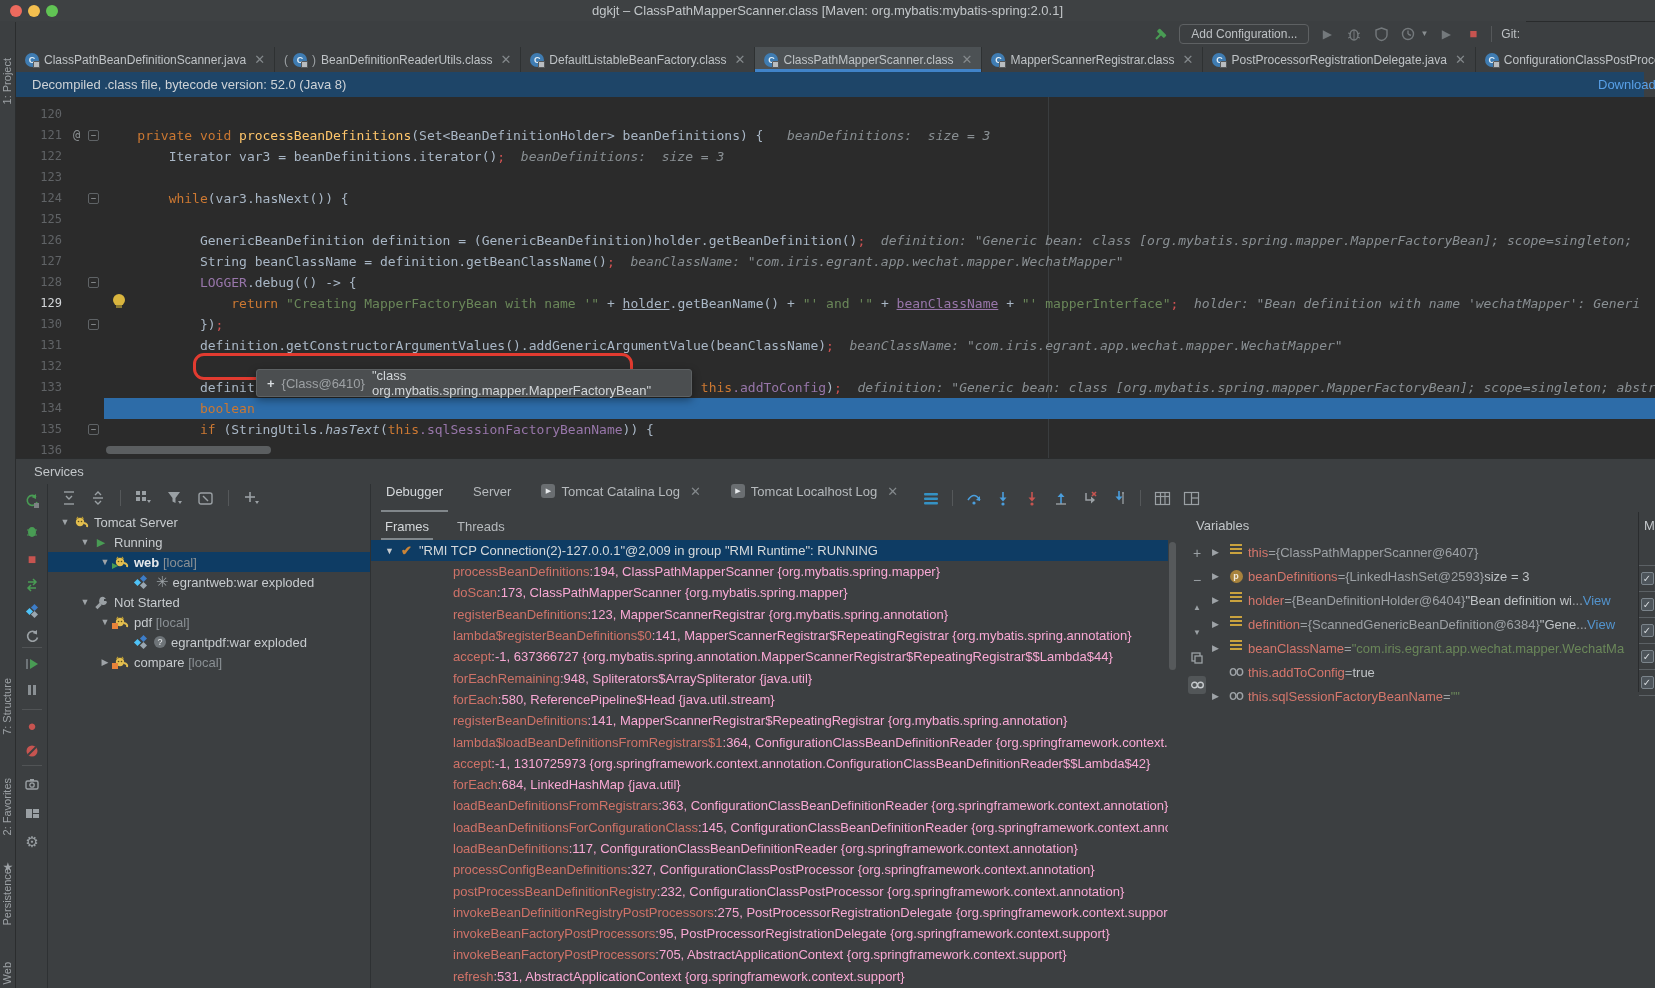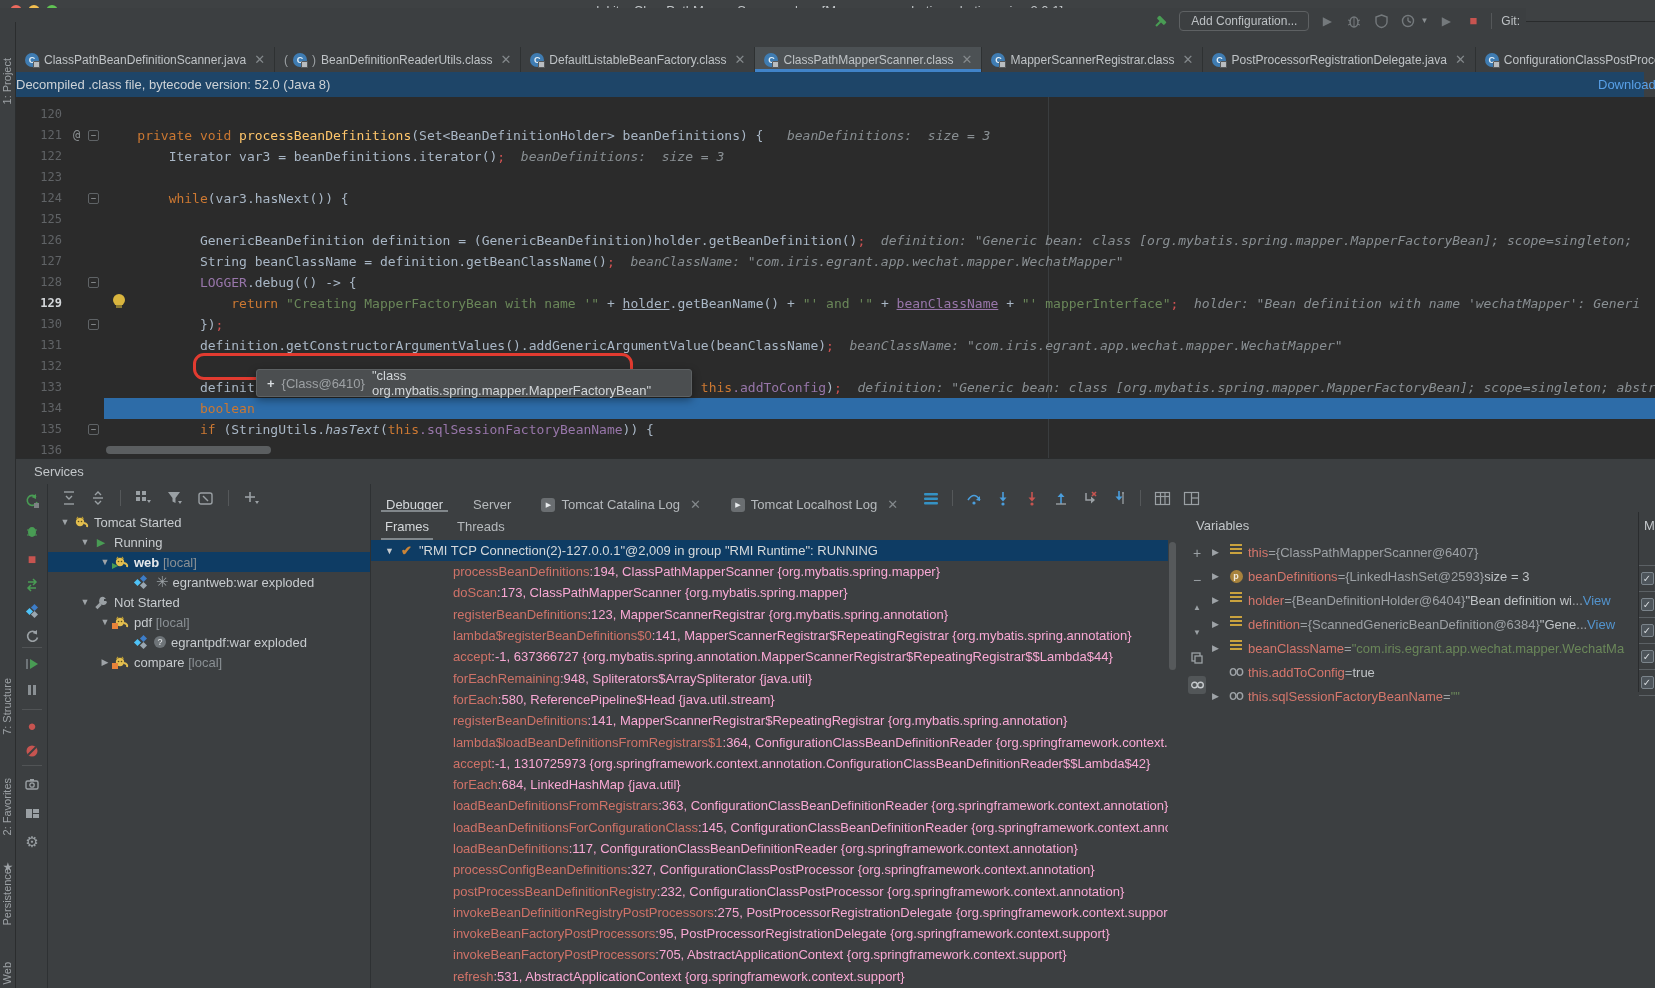--- a/index.html
+++ b/index.html
@@ -5,50 +5,50 @@
 *{box-sizing:border-box;margin:0;padding:0}
 html,body{width:1655px;height:988px;overflow:hidden}
 body{position:relative;background:#3c3f41;font-family:"Liberation Sans",sans-serif;color:#bbb}
 
 
 #titlebar{position:absolute;top:0;left:0;width:1655px;height:22px;background:#3e4143;border-bottom:1px solid #292b2c;text-align:center;line-height:22px;font-size:13px;color:#c2c6c9}
 .tl{position:absolute;top:5px;width:12px;height:12px;border-radius:50%}
 .tl.c{left:10px;background:#ed6a5e}.tl.m{left:28px;background:#f4bf4f}.tl.z{left:46px;background:#61c454}
 
 
-#toolbar{position:absolute;top:8px;left:0;width:1526px;height:25px;background:#3c3f41}
+#toolbar{position:absolute;top:21px;left:0;width:1526px;height:25px;background:#3c3f41}
 #toolbar .right{position:absolute;right:6px;top:0;height:25px;display:flex;align-items:center;gap:9px}
 .btn-addcfg{border:1px solid #5e6163;border-radius:4px;padding:2px 11px;font-size:12px;color:#bdc1c4;background:transparent;height:20px;line-height:15px}
 .tbi{width:18px;height:18px;display:flex;align-items:center;justify-content:center;font-size:12px;color:#74797c}
 .tbi.red{color:#c75450;font-size:13px}
 .caret{color:#8a8f92;font-size:8px;margin-left:-6px}
 .vsep{width:1px;height:16px;background:#55585a}
 .gitlbl{font-size:12px;color:#bdc1c4}
 
 
 #tabbar{position:absolute;top:47px;left:16px;right:0;height:25px;background:#3c3f41;display:flex;overflow:hidden}
 .tab{flex:none;display:flex;align-items:center;gap:5px;padding:0 9px;font-size:12px;color:#bfc3c6;border-right:1px solid #2e3132;position:relative;cursor:default}
 .tab.active{background:#4c5154}
 .tab.active::after{content:"";position:absolute;left:0;right:0;bottom:0;height:3px;background:#4083c9}
 .cicon{width:14px;height:14px;border-radius:50%;background:#3f7cb2;color:#e8f2f8;font-size:9px;font-weight:bold;line-height:14px;text-align:center;position:relative;flex:none}
 .cicon::after{content:"";position:absolute;right:-1px;bottom:-1px;width:5px;height:5px;background:#b9bdc0;border:1px solid #55585a;border-radius:1px}
 .tab .wrapL,.tab .wrapR{color:#9da2a5;font-size:12px}
 .tab .x{color:#84898c;font-size:13px;margin-left:3px}
 
 
-#banner{position:absolute;top:72px;left:16px;right:11px;height:25px;background:#1e4568;display:flex;align-items:center;font-size:13px;color:#ced3d7}
+#banner{position:absolute;top:72px;left:16px;right:11px;height:25px;background:#1e4568;display:flex;align-items:center;padding-left:16px;font-size:13px;color:#ced3d7}
 #banner .dl{position:absolute;left:1582px;color:#58a0e8}
 
 
 #editor{position:absolute;top:97px;left:16px;right:0;height:361px;background:#2b2b2b;overflow:hidden;font-family:"DejaVu Sans Mono",monospace}
 #mguide{position:absolute;left:1032px;top:0;bottom:0;width:1px;background:#3a3d3f}
 #lines{position:absolute;left:0;top:7px;right:0}
 .line{position:relative;height:21px;line-height:21px;font-size:13px;white-space:pre}
 .num{position:absolute;left:0;width:46px;text-align:right;color:#606366;font-size:12px}
-.num.b{color:#d3d6d9;font-weight:bold}
+.num.b{color:#d3d6d9;font-weight:normal}
 .gat{position:absolute;left:57px;color:#8c9194;font-size:12px}
 .fold{position:absolute;left:72px;top:5px;width:11px;height:11px;border:1px solid #5f6366;border-radius:2px;color:#9ca1a4;font-size:9px;line-height:9px;text-align:center;background:#2b2b2b}
 .ct{margin-left:90px}
 .line.exec{background:linear-gradient(to right,transparent 88px,#2d6ca8 88px)}
 .c-p{color:#a9b7c6}.c-k{color:#cc7832}.c-m{color:#ffc66b}.c-s{color:#6a8759}
 .c-f{color:#9876aa}.c-st{color:#9876aa;}.c-sm{font-style:italic;color:#a9b7c6}
 .c-sc{color:#d25252}.c-h{color:#898f93;font-style:italic}
 .c-u{color:#a9b7c6;text-decoration:underline}.c-uf{color:#9876aa;text-decoration:underline}
 .c-ph{color:#8a9297;background:#3d4144;border-radius:3px}.c-sel{background:#414950}
 #redbox{position:absolute;left:177px;top:256px;width:440px;height:27px;border:3px solid #e23b30;border-radius:11px}
@@ -86,21 +86,21 @@
 .ticon{width:18px;display:flex;justify-content:center;align-items:center;margin-right:4px;flex:none;position:relative}
 .tlabel.bold{font-weight:bold;color:#e6e9eb}
 .tsuffix{color:#8a9094;white-space:pre}
 .badge{position:absolute;width:6px;height:6px;left:0;bottom:0}
 .qic{width:12px;height:12px;border-radius:50%;background:#6e7478;color:#e8ebed;font-size:9px;line-height:12px;text-align:center;margin-left:2px}
 .spin{color:#9aa0a4;font-size:15px;margin-left:2px}
 #vdiv{position:absolute;top:484px;left:370px;width:1px;bottom:0;background:#2e3133}
 
 
 #dbgtabs{position:absolute;top:484px;left:371px;right:0;height:28px;display:flex;align-items:center;font-size:13px;color:#b6babd}
-.dtab{padding:0 15px;height:100%;display:flex;align-items:flex-end;gap:6px;position:relative}
+.dtab{padding:0 15px;height:100%;display:flex;align-items:flex-start;gap:6px;position:relative}
 .dtab.active{color:#d4d7da}
 .dtab.active::after{content:"";position:absolute;left:10px;right:10px;bottom:0;height:2px;background:#81878b}
 .logic{width:14px;height:14px;border-radius:3px;background:#6a6e71;color:#e8ebed;font-size:7px;line-height:14px;text-align:center;flex:none}
 .dtab .x{color:#84898c;margin-left:4px}
 #dbgicons{display:flex;align-items:center;gap:13px;margin-left:10px}
 #dbgicons .di{display:flex;align-items:center;justify-content:center;width:16px;height:16px}
 #dbgsubtabs{position:absolute;top:512px;left:371px;width:811px;height:28px;display:flex;align-items:center;font-size:13px;color:#b6babd}
 .stab{padding:0 14px;height:100%;display:flex;align-items:center;position:relative}
 .stab.active{color:#d4d7da}
 .stab.active::after{content:"";position:absolute;left:10px;right:10px;bottom:0;height:2px;background:#81878b}
@@ -408,21 +408,21 @@
       <span class="ticon">
         <svg width="15" height="13">
           <circle cx="6" cy="6" r="4.2" fill="#e3be4e"></circle>
           <path d="M2 3 L3.5 0.5 L5 2.5 Z" fill="#b99a32"></path>
           <path d="M10 3 L8.5 0.5 L7 2.5 Z" fill="#b99a32"></path>
           <path d="M10 7 Q14 8 13 11" fill="none" stroke="#e3be4e" stroke-width="2"></path>
           <circle cx="4.5" cy="5.5" r="0.8" fill="#5a4d1e"></circle>
           <circle cx="7.5" cy="5.5" r="0.8" fill="#5a4d1e"></circle>
         </svg>
       </span>
-      <span class="tlabel">Tomcat Started</span>
+      <span class="tlabel">Tomcat Server</span>
     </div>
     <div class="trow" style="padding-left: 30px;">
       <span class="tchev">▼</span>
       <span class="ticon">
         <span style="color:#499C54;font-size:11px">▶</span>
       </span>
       <span class="tlabel">Running</span>
     </div>
     <div class="trow sel" style="padding-left: 50px;">
       <span class="tchev">▼</span>

